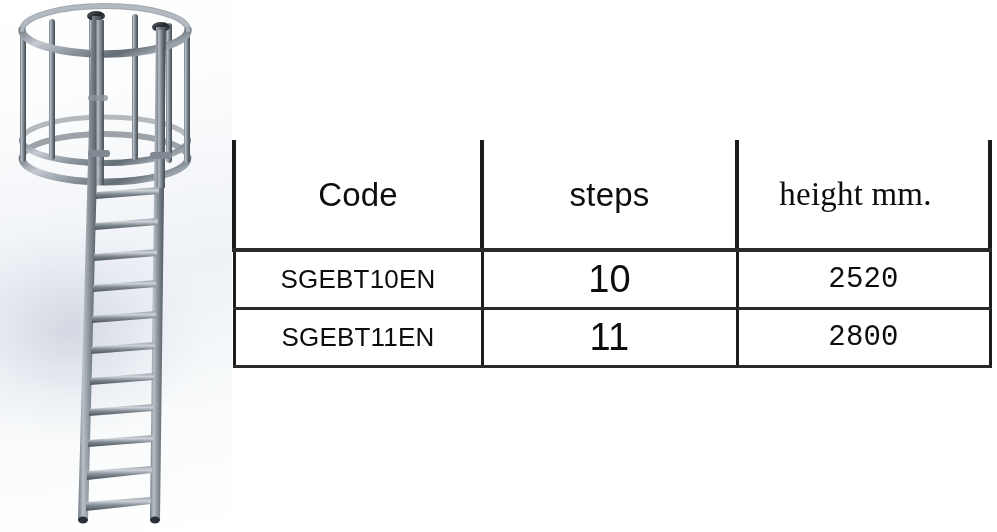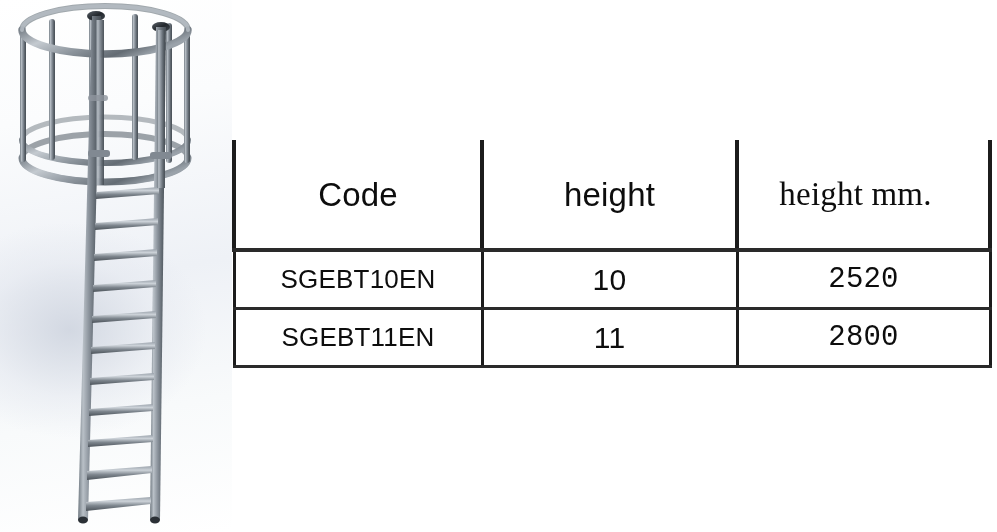--- a/index.html
+++ b/index.html
@@ -83,21 +83,21 @@
     font-size: 29px;
     letter-spacing: 0.2px;
     border-left: 3px solid #1c1c1c;
     border-bottom: 3px solid #2a2a2a;
   }
   table.spec tbody td:last-child {
     border-right: 3px solid #1c1c1c;
   }
 
   table.spec td.code-cell  { font-size: 26px; }
-  table.spec td.steps-cell { font-size: 30px; }
+  table.spec td.steps-cell { font-size: 38px; }
   table.spec td.height-cell{ font-size: 29px; font-family: Liberation Mono, monospace; }
 
   
   .th-inner { display: block; line-height: 1; }
   .th-height { padding-right: 16px; }
 </style>
 </head>
 <body>
 
 <div id="page">
@@ -202,21 +202,21 @@
         <col class="c-code">
         <col class="c-steps">
         <col class="c-height">
       </colgroup>
       <thead>
         <tr>
           <th>
             <span class="th-inner">Code</span>
           </th>
           <th>
-            <span class="th-inner">height</span>
+            <span class="th-inner">steps</span>
           </th>
           <th>
             <span class="th-inner th-height">height mm.</span>
           </th>
         </tr>
       </thead>
       <tbody>
         <tr>
           <td class="code-cell">SGEBT10EN</td>
           <td class="steps-cell">10</td>

